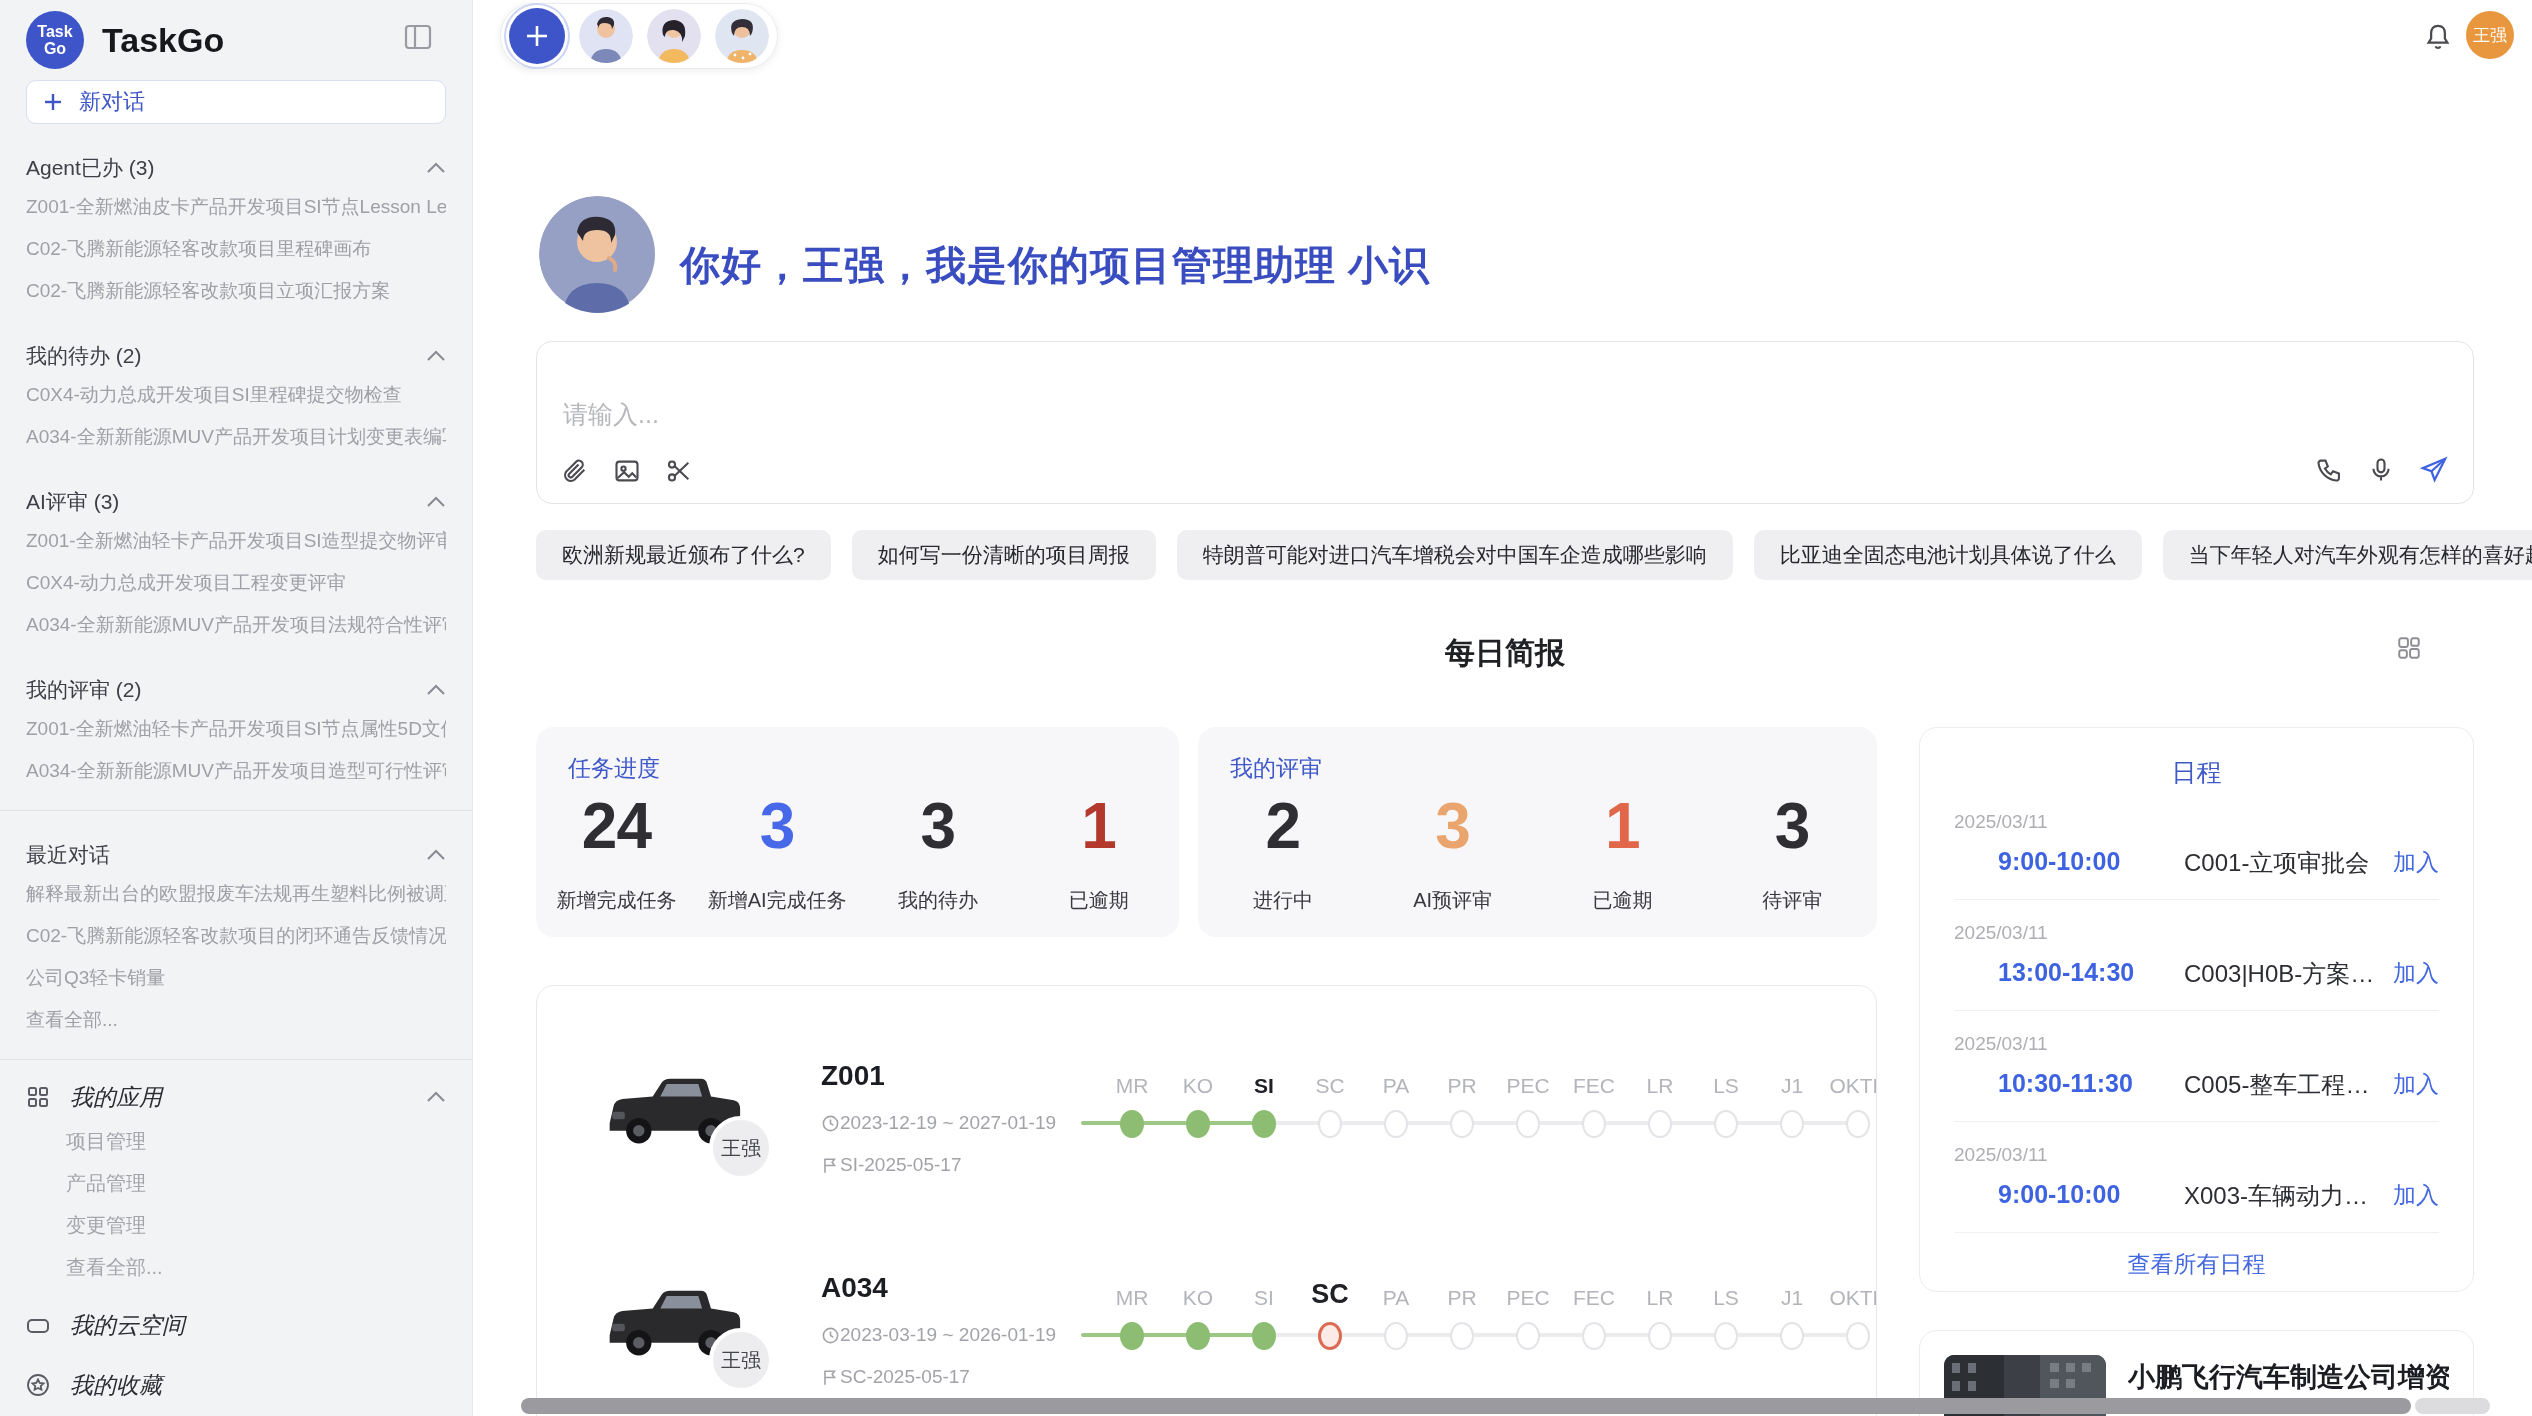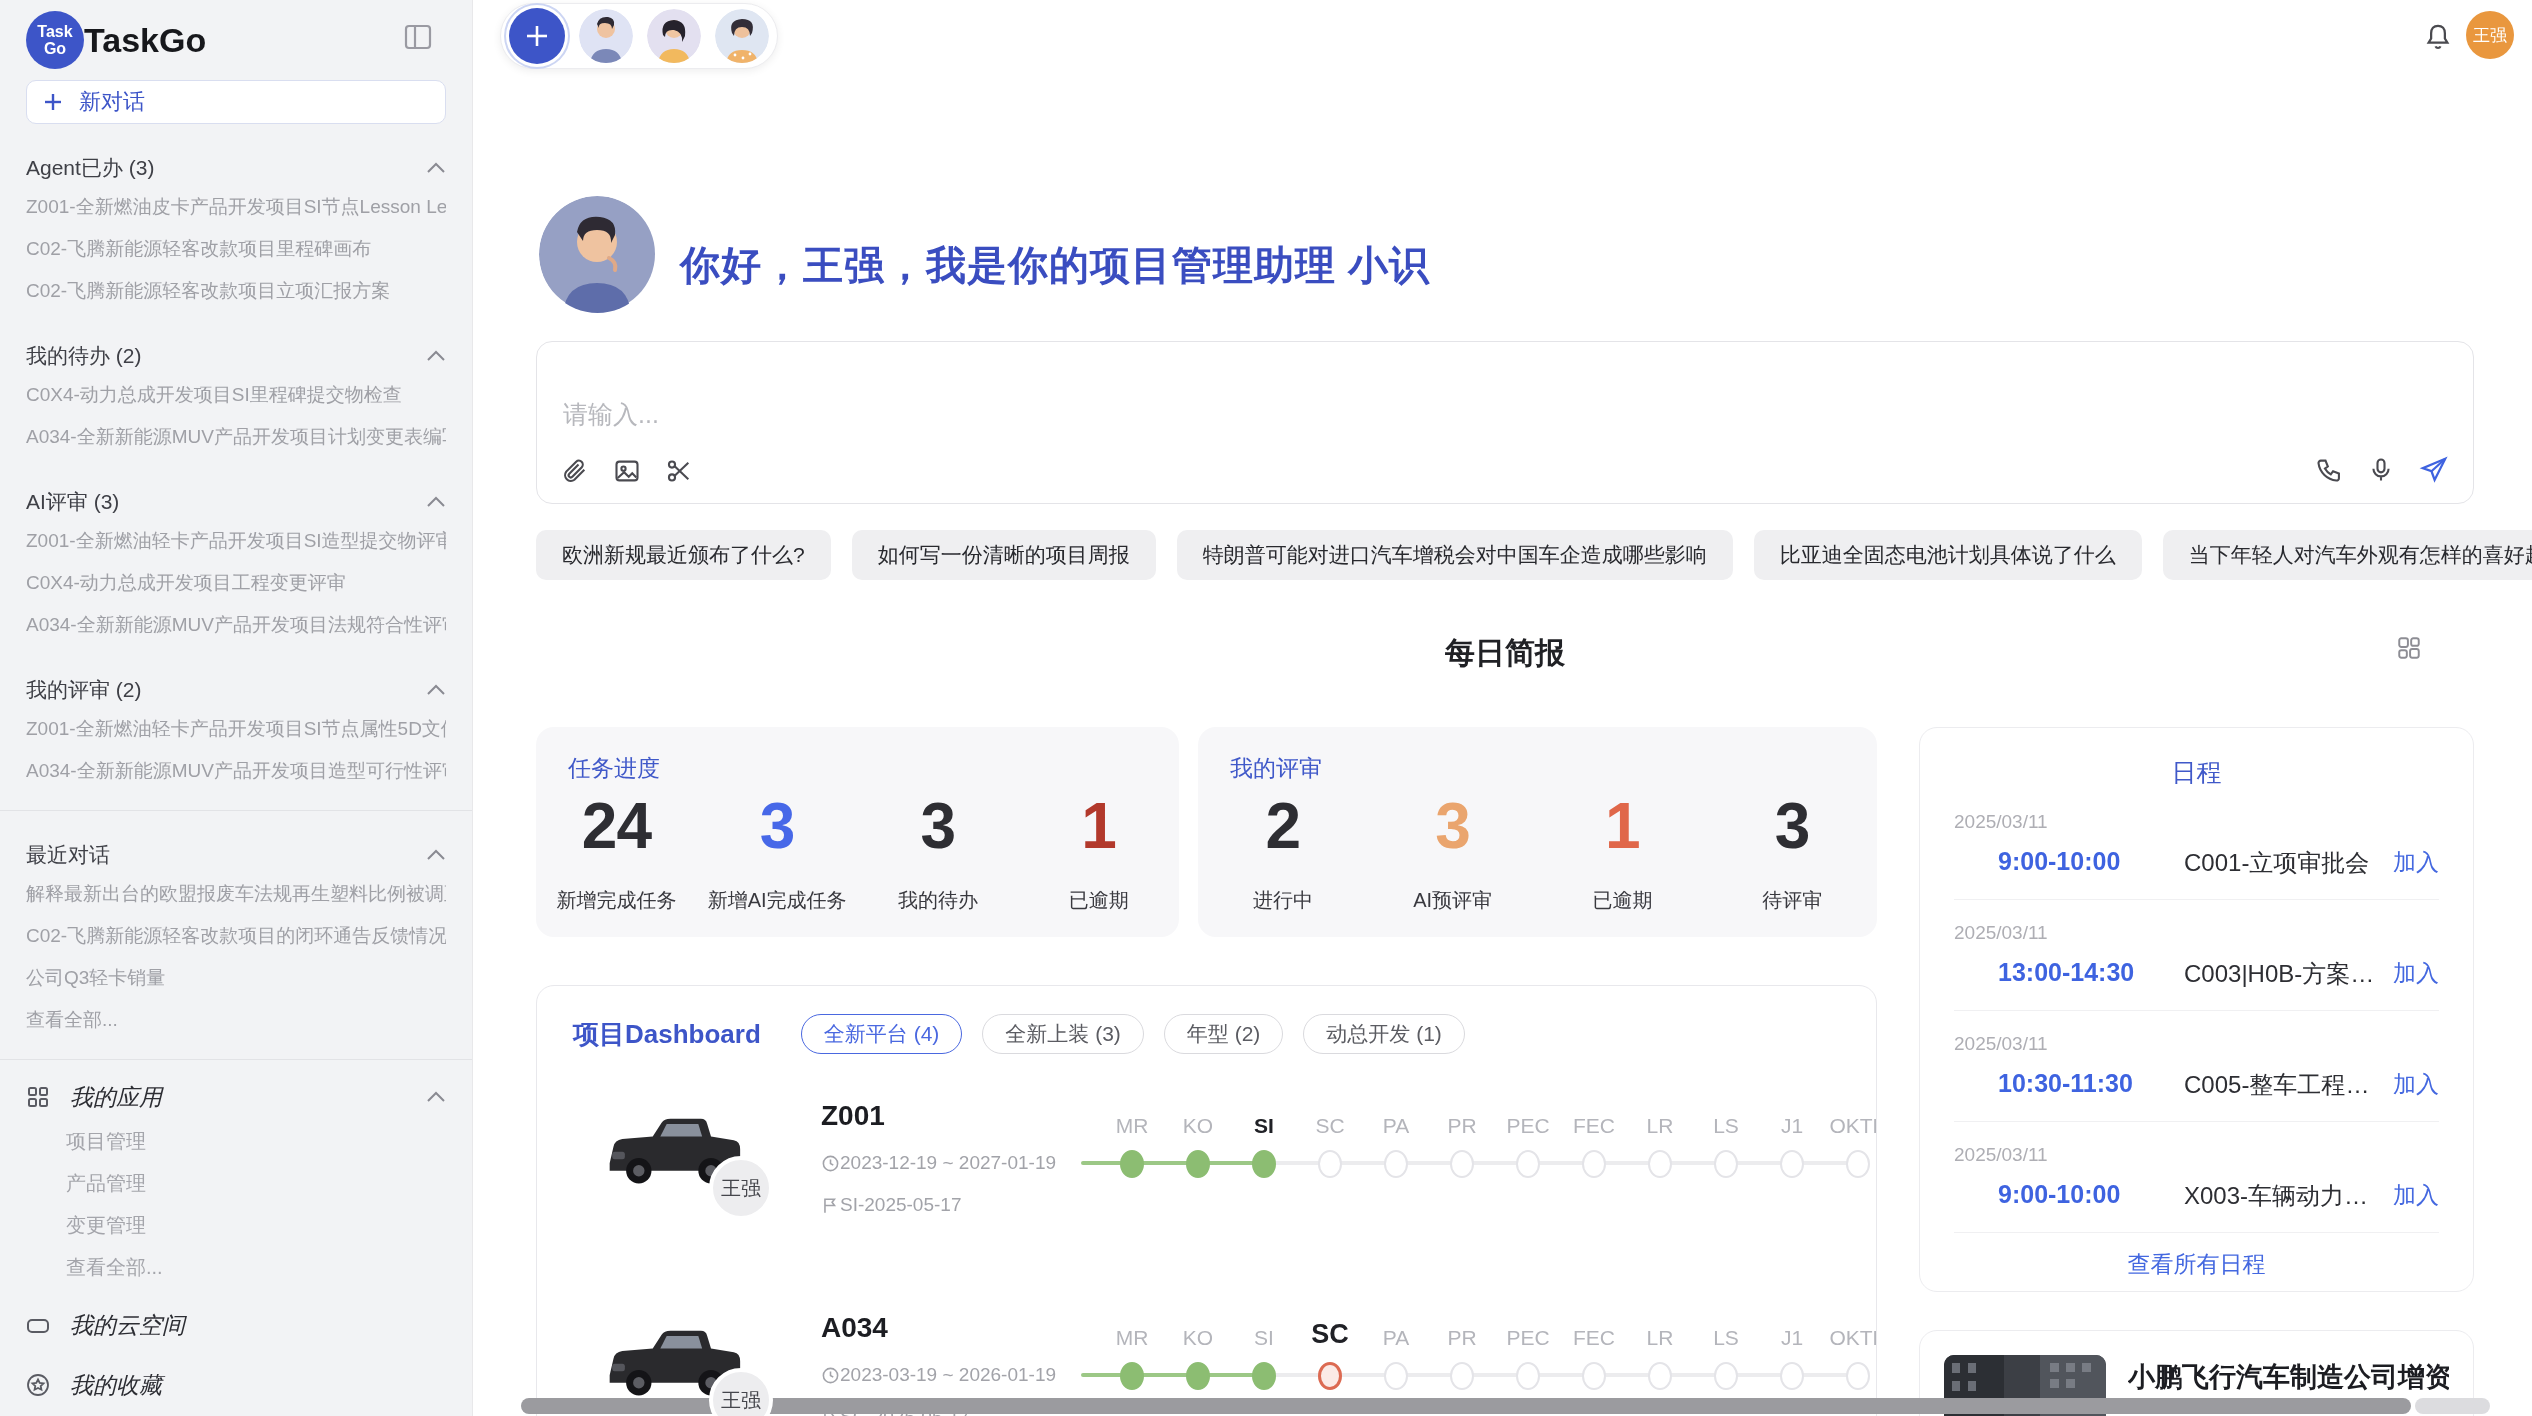--- a/index.html
+++ b/index.html
@@ -7,21 +7,21 @@
     font-family:"Liberation Sans", sans-serif; }
   svg { display:block; }
 
   
   .sidebar { position:absolute; left:0; top:0; width:473px; height:1416px;
     background:#f2f3f5; padding:0 26px; border-right:1px solid #e8e8ea; }
   .logo-row { height:80px; display:flex; align-items:center; position:relative; }
   .logo-circle { width:58px; height:58px; border-radius:50%; background:#3D55C8;
     color:#fff; display:flex; flex-direction:column; align-items:center; justify-content:center;
     font-size:16px; line-height:17px; font-weight:700;text-align:center; }
-  .app-title { font-size:34px; font-weight:700; color:#17181c; }
+  .app-title { font-size:34px; font-weight:700; color:#17181c; margin-left:18px; }
   .collapse-btn { position:absolute; right:14px; top:24px; color:#9a9aa2; cursor:pointer; }
   .new-chat { height:44px; margin-top:0; background:#fff; border:1.5px solid #d9def0;
     border-radius:10px; display:flex; align-items:center; padding:0 16px; gap:16px;
     color:#3D55C8; font-size:22px; cursor:pointer; }
   .sec-h { display:flex; align-items:center; justify-content:space-between;
     margin-top:26px; height:36px; color:#3f4047; font-size:21px; }
   .sec-h .chev { color:#8a8a92; }
   .s-item { height:42px; line-height:42px; color:#9fa0a6; font-size:19px;
     white-space:nowrap; overflow:hidden; cursor:pointer; }
   .divider { height:1px; background:#e2e3e6; margin:18px -26px 0 -26px; }
@@ -411,29 +411,20 @@
         <div class="l">已逾期</div>
       </div>
       <div class="stat">
         <div class="v">3</div>
         <div class="l">待评审</div>
       </div>
     </div>
   </div>
 
   <div class="dash-card">
-    <div class="dash-head">
-      <div class="dash-title">项目Dashboard</div>
-      <div class="pills">
-        <div class="fpill active">全新平台 (4)</div>
-        <div class="fpill">全新上装 (3)</div>
-        <div class="fpill">年型 (2)</div>
-        <div class="fpill">动总开发 (1)</div>
-      </div>
-    </div>
 
     <div class="proj-row">
       <div class="car-wrap">
         <svg width="152" height="105" viewBox="0 0 120 70">
             <path d="M10 45 L13 32 Q14 27 20 26 L44 24 L51 13 Q53 10 58 10 L82 10 Q86 10 87 14 L90 24 L108 27 Q113 28 113 34 L113 47 Q113 51 108 51 L10 51 Z" fill="#2a2a2d"></path>
             <path d="M55 14 L80 14 L83 24 L50 24 Z" fill="#89909c"></path>
             <rect x="12" y="36" width="10" height="6" rx="2" fill="#55565c"></rect>
             <circle cx="33" cy="51" r="10" fill="#141417"></circle>
             <circle cx="33" cy="51" r="4.5" fill="#5c5d63"></circle>
             <circle cx="90" cy="51" r="10" fill="#141417"></circle>

